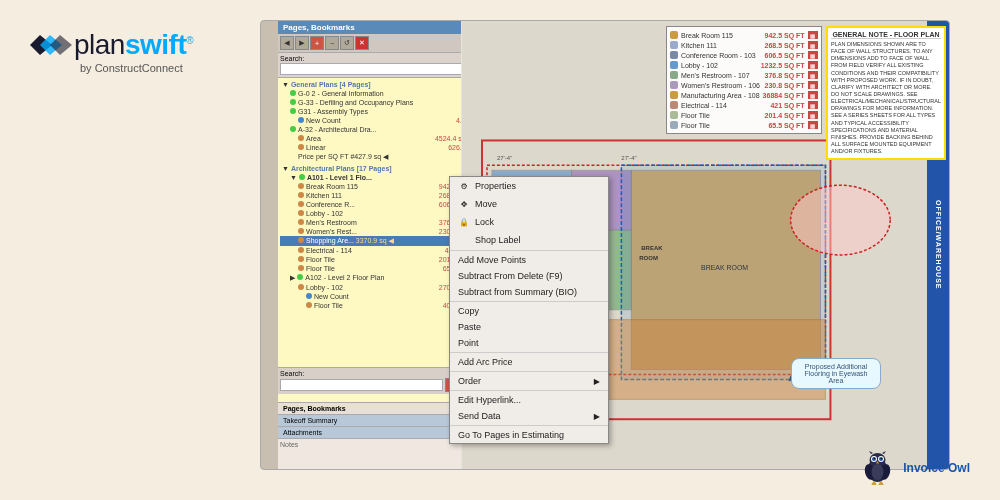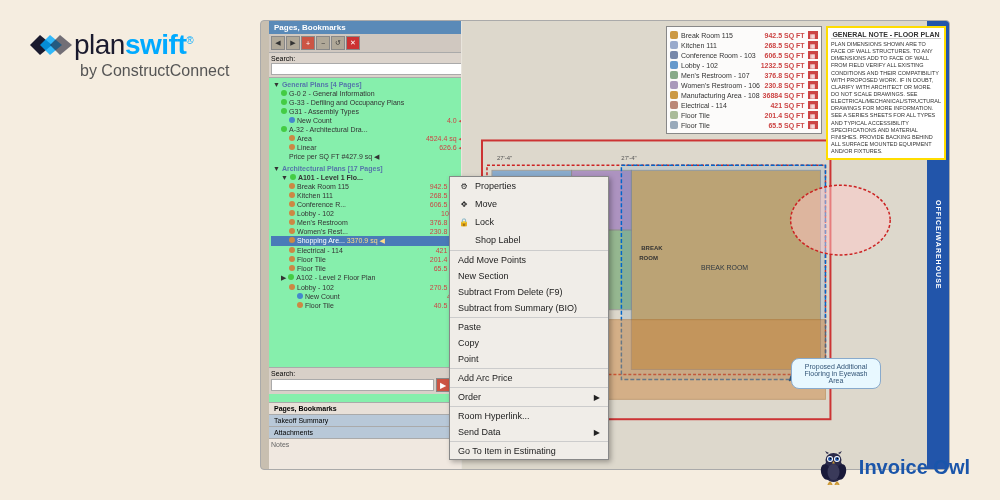--- a/index.html
+++ b/index.html
@@ -26,21 +26,21 @@
       display: flex;
       align-items: center;
     }
 
     .logo-icon {
       width: 44px;
       height: 30px;
     }
 
     .logo-sub {
-      font-size: 16px;
+      font-size: 11px;
       color: #555;
       margin-top: 2px;
       margin-left: 50px;
     }
 
     
     .screenshot-container {
       position: absolute;
       top: 20px;
       left: 260px;
@@ -49,24 +49,24 @@
       background: #c8bfb0;
       border-radius: 4px;
       overflow: hidden;
       border: 1px solid #aaa;
     }
 
     
     .left-panel {
       position: absolute;
       top: 0;
-      left: 8px;
+      left: 17px;
       width: 200px;
       height: 100%;
-      background: #86efac;
+      background: #fef9c3;
       border-right: 1px solid #999;
       font-size: 8px;
       overflow: hidden;
     }
 
     .panel-header {
       background: #5a8ab8;
       color: white;
       padding: 2px 5px;
       font-size: 8px;
@@ -363,21 +363,21 @@
       align-items: center;
       gap: 8px;
     }
 
     .owl-icon {
       width: 35px;
       height: 35px;
     }
 
     .invoice-owl-text {
-      font-size: 20px;
+      font-size: 12px;
       font-weight: 600;
       color: #2a2a4a;
     }
 
     .invoice-owl-text span {
       color: #1a55aa;
     }
 
   </style>
 </head>
@@ -527,36 +527,35 @@
     <div class="menu-item">
       <span class="menu-icon">🔒</span>
       Lock
     </div>
     <div class="menu-item">
       <span class="menu-icon"> </span>
       Shop Label
     </div>
     <div class="menu-separator"></div>
     <div class="menu-item">Add Move Points</div>
-    <div class="menu-item">New Section</div>
     <div class="menu-item">Subtract From Delete (F9)</div>
     <div class="menu-item">Subtract from Summary (BIO)</div>
     <div class="menu-separator"></div>
+    <div class="menu-item">Copy</div>
     <div class="menu-item">Paste</div>
-    <div class="menu-item">Copy</div>
     <div class="menu-item">Point</div>
     <div class="menu-separator"></div>
     <div class="menu-item">Add Arc Price</div>
     <div class="menu-separator"></div>
     <div class="menu-item">Order <span class="arrow">▶</span></div>
     <div class="menu-separator"></div>
-    <div class="menu-item">Room Hyperlink...</div>
+    <div class="menu-item">Edit Hyperlink...</div>
     <div class="menu-item">Send Data <span class="arrow">▶</span></div>
     <div class="menu-separator"></div>
-    <div class="menu-item">Go To Item in Estimating</div>
+    <div class="menu-item">Go To Pages in Estimating</div>
 
   </div>
 
   <div class="floor-plan-area">
 
     <div class="rooms-list">
       <div class="room-row">
         <div class="room-dot" style="background:#cc9944;"></div>
         <span class="room-name">Break Room 115</span>
         <span class="room-value">942.5 SQ FT</span>

